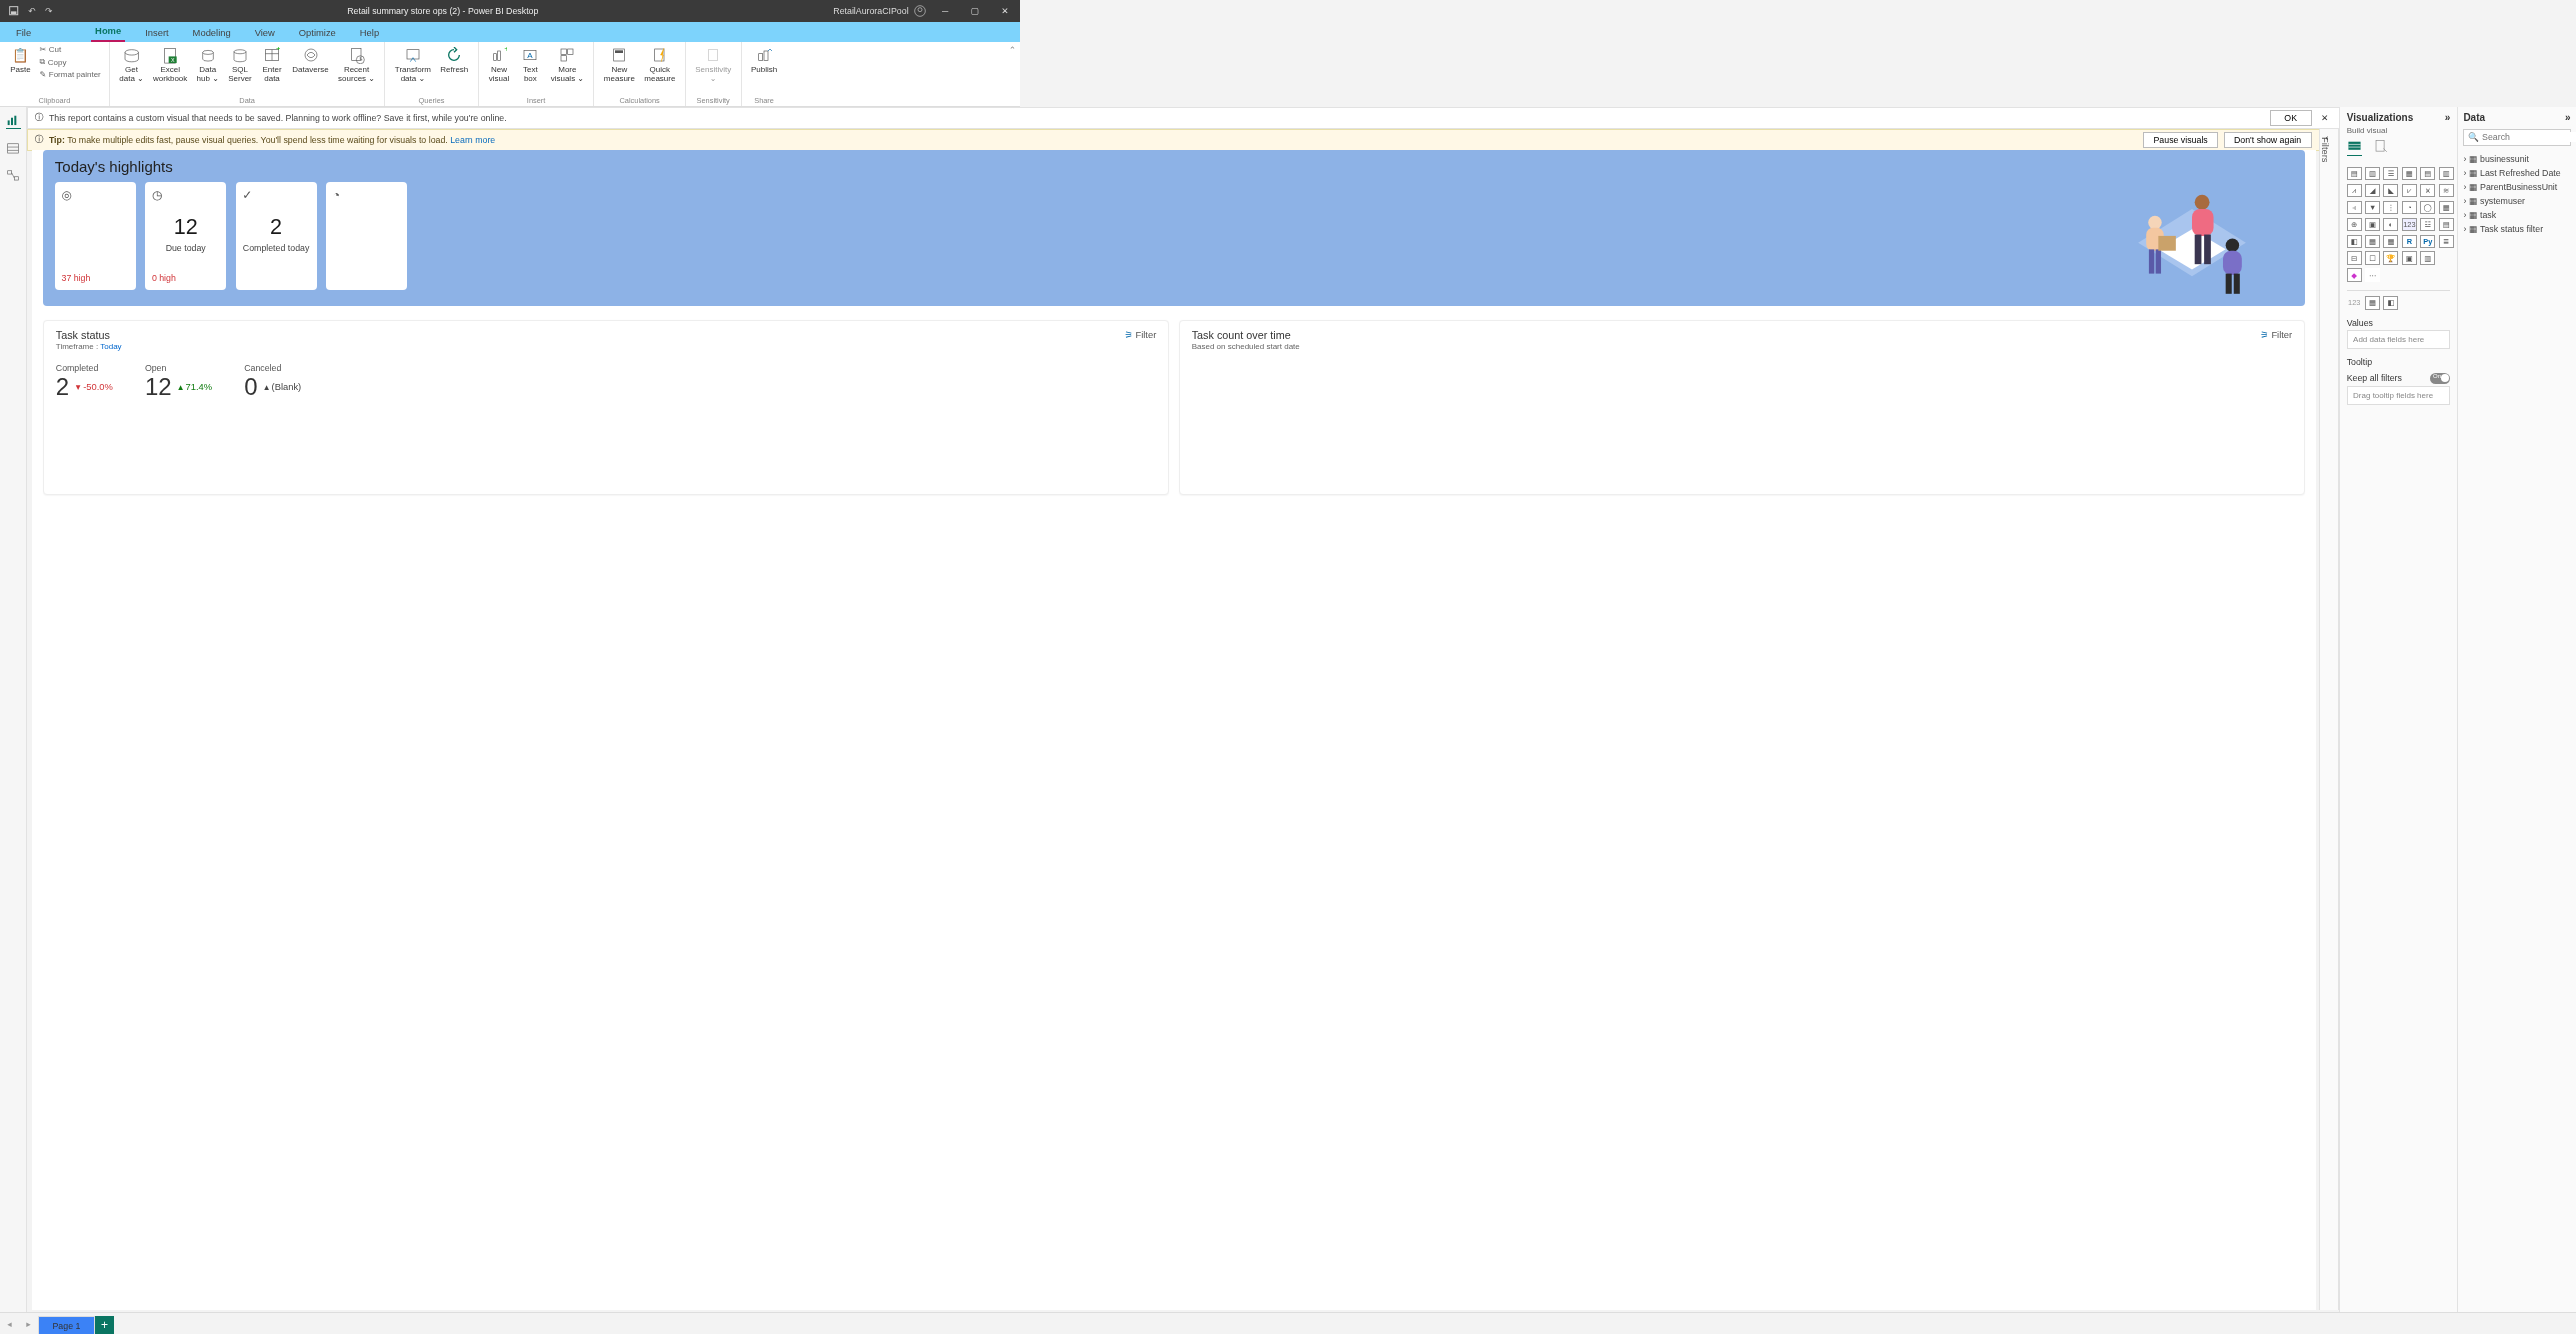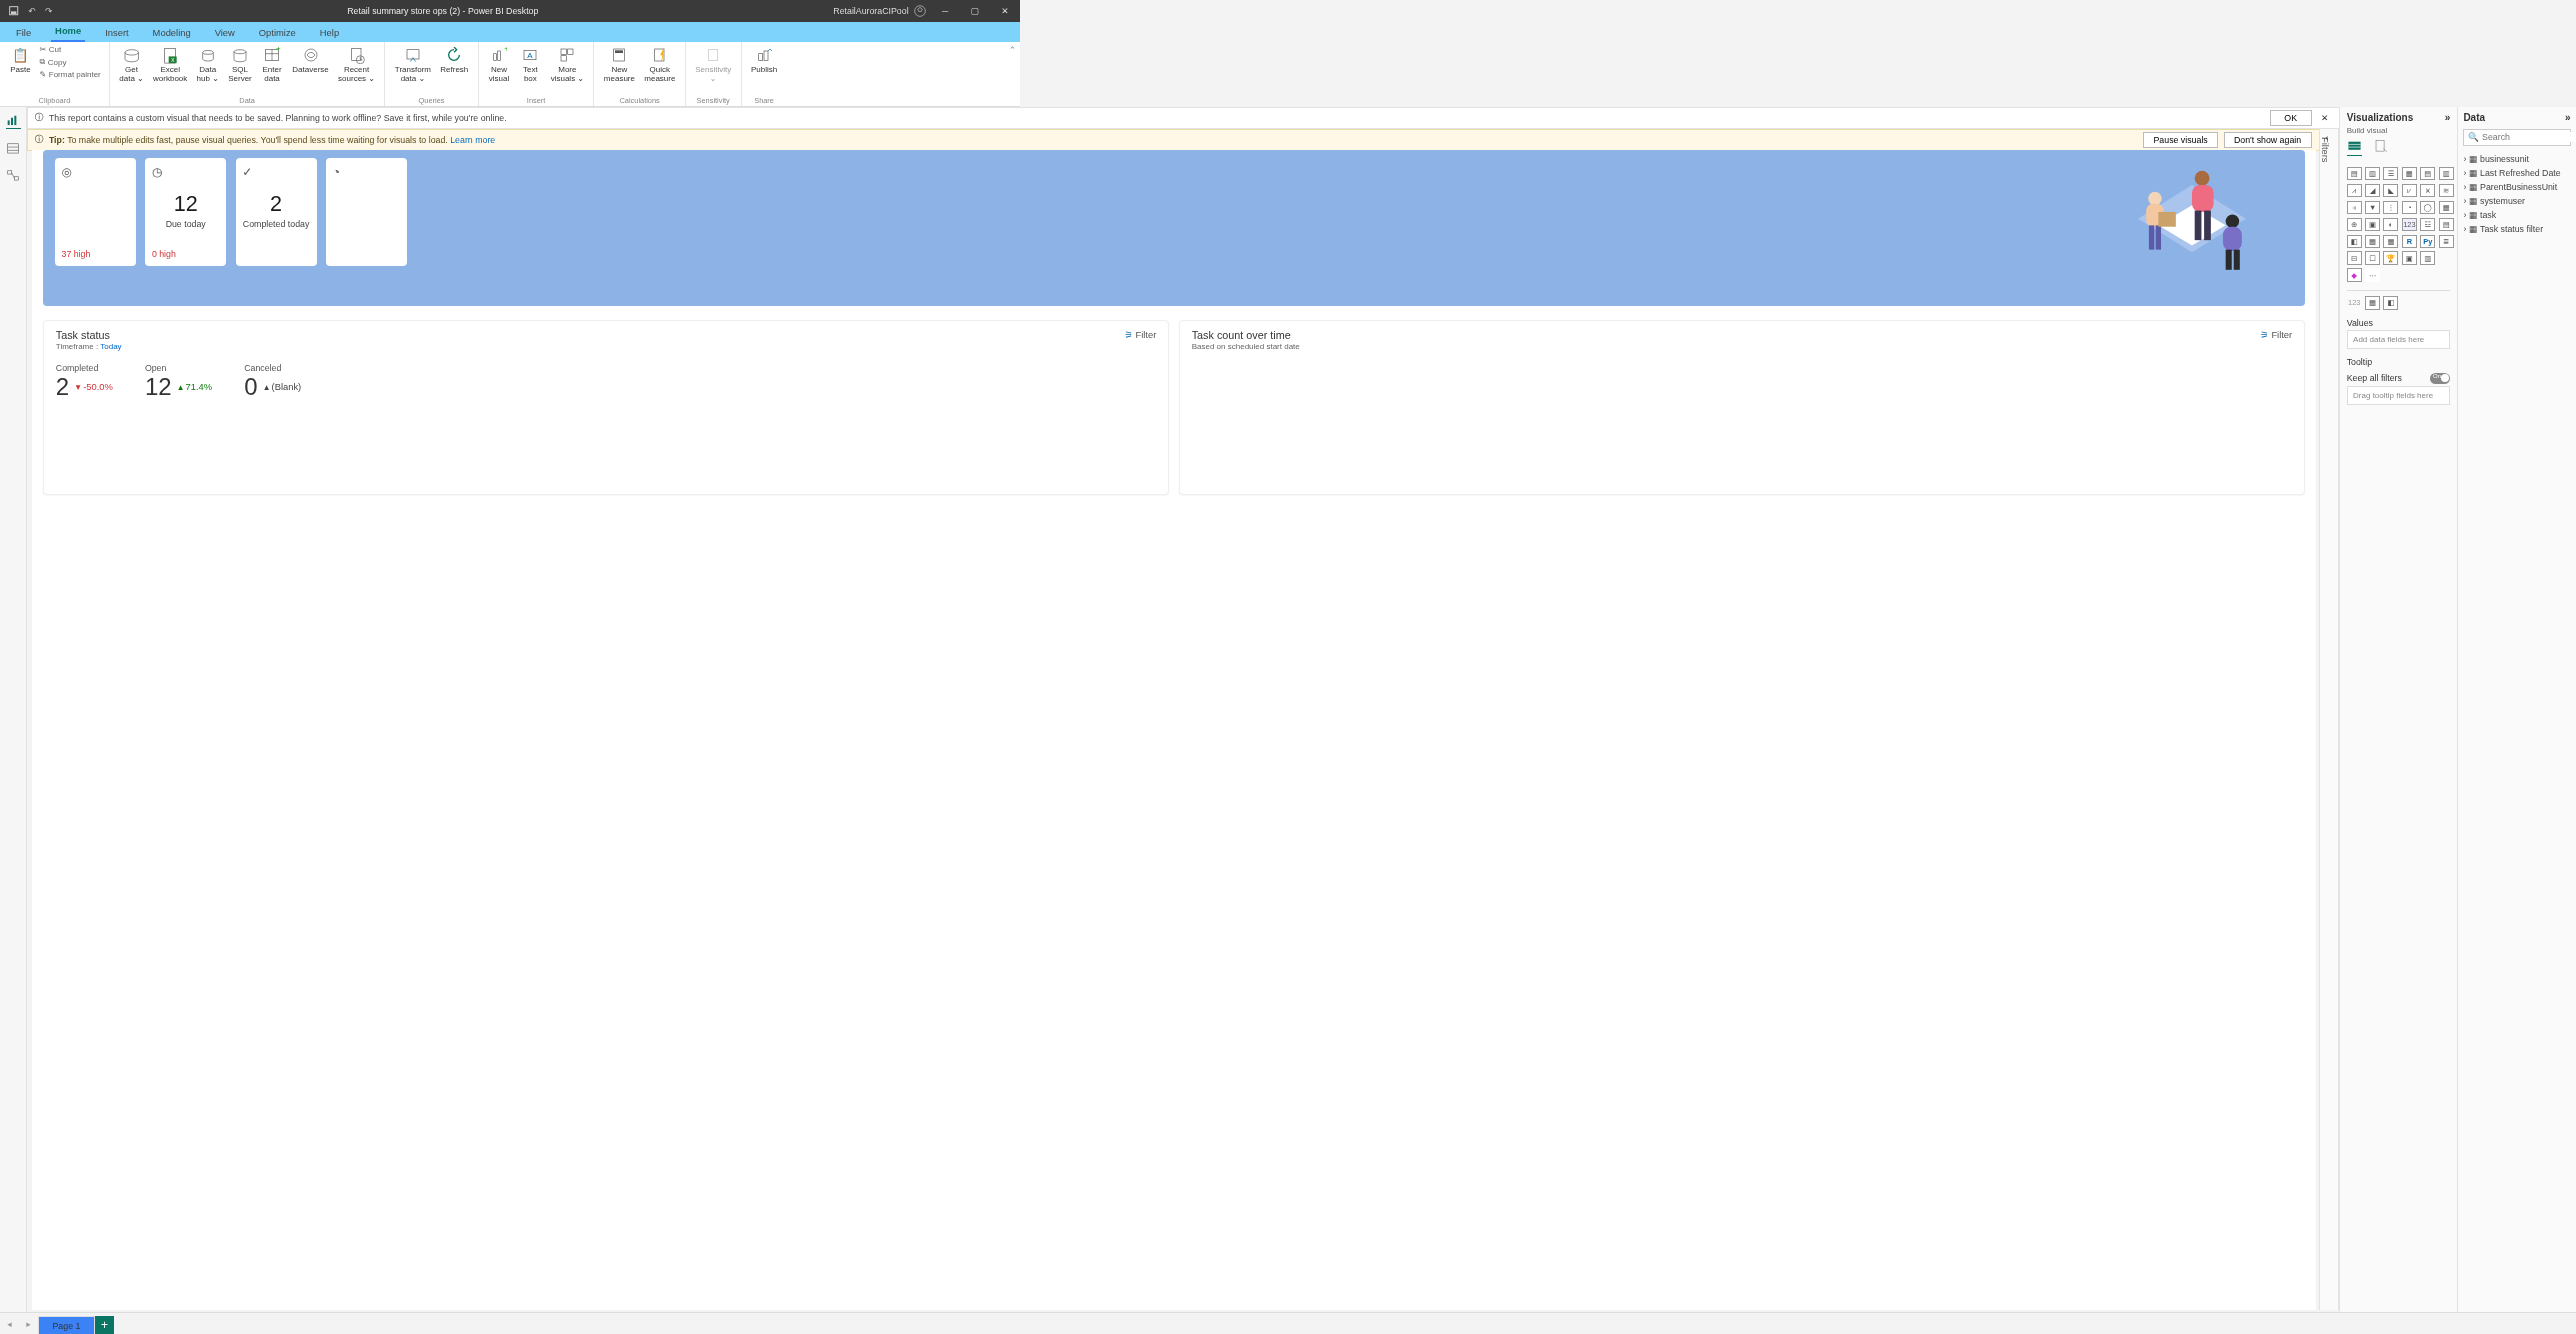--- a/index.html
+++ b/index.html
@@ -9,21 +9,21 @@
 .titlebar { height: 22px; background: #3a3a3a; display: flex; align-items: center; color: #fff; }
 .titlebar .qat { display: flex; align-items: center; gap: 9.4px; padding-left: 9.4px; }
 .titlebar .qat span { color: #ccc; }
 .titlebar .title { flex: 1; text-align: center; font-size: 8.8px; color: #eee; }
 .titlebar .user { display: flex; align-items: center; gap: 5.4px; color: #ddd; padding-right: 4px; }
 .titlebar .winbtn { width: 30px; height: 22px; display: flex; align-items: center; justify-content: center; color: #ddd; }
 
 
 .menubar { height: 20px; background: #7dd3fc; display: flex; align-items: flex-end; padding-left: 12px; gap: 16px; border-bottom: 0; }
 .menubar .tab { padding: 4px 4px; font-size: 9.4px; color: #444; cursor: pointer; }
-.menubar .tab.active { color: #0a7562; border-bottom: 2px solid #3b82f6; font-weight: 600; }
+.menubar .tab.active { color: #0a7562; border-bottom: 2px solid #be185d; font-weight: 600; margin-left: 40px; }
 
 
 .ribbon { height: 65px; background: #fff; display: flex; border-bottom: 0.7px solid #ddd; position: relative; }
 .ribbon-group { border-right: 0.7px solid #e5e5e5; display: flex; flex-direction: column; padding: 2.7px 5.4px 0 5.4px; }
 .ribbon-group .items { flex: 1; display: flex; align-items: flex-start; gap: 1.3px; }
 .ribbon-group .glabel { text-align: center; font-size: 7.4px; color: #888; padding-bottom: 1.3px; }
 .rbtn { display: flex; flex-direction: column; align-items: center; justify-content: flex-start; padding: 1.3px 4px; cursor: pointer; min-width: 30px; }
 .rbtn .ricon { width: 19px; height: 19px; display: flex; align-items: center; justify-content: center; font-size: 13.5px; color: #555; margin-bottom: 1.3px; }
 .rbtn .rlabel { font-size: 8px; text-align: center; line-height: 1.1; white-space: pre-line; }
 .clip-stack { display: flex; flex-direction: column; gap: 1.3px; }
@@ -401,20 +401,21 @@
 <div class="infobar2">
   <span>ⓘ</span>
   <div class="msg"><b>Tip:</b><span> To make multiple edits fast, pause visual queries. You'll spend less time waiting for visuals to load.  </span><a>Learn more</a></div>
   <button>Pause visuals</button>
   <button>Don't show again</button>
   <span style="padding:0 4px">✕</span>
 </div>
 
 <div class="canvas">
   <div class="highlights">
+    <h2>Today's highlights</h2>
     <div style="display:flex; flex:1">
       <div class="cards">
         <div class="hcard">
           <div class="cicon">◎</div>
           <div class="cval"></div>
           <div class="clbl"></div>
           <div class="cfoot r">37 high</div>
         </div>
         <div class="hcard">
           <div class="cicon">◷</div>

